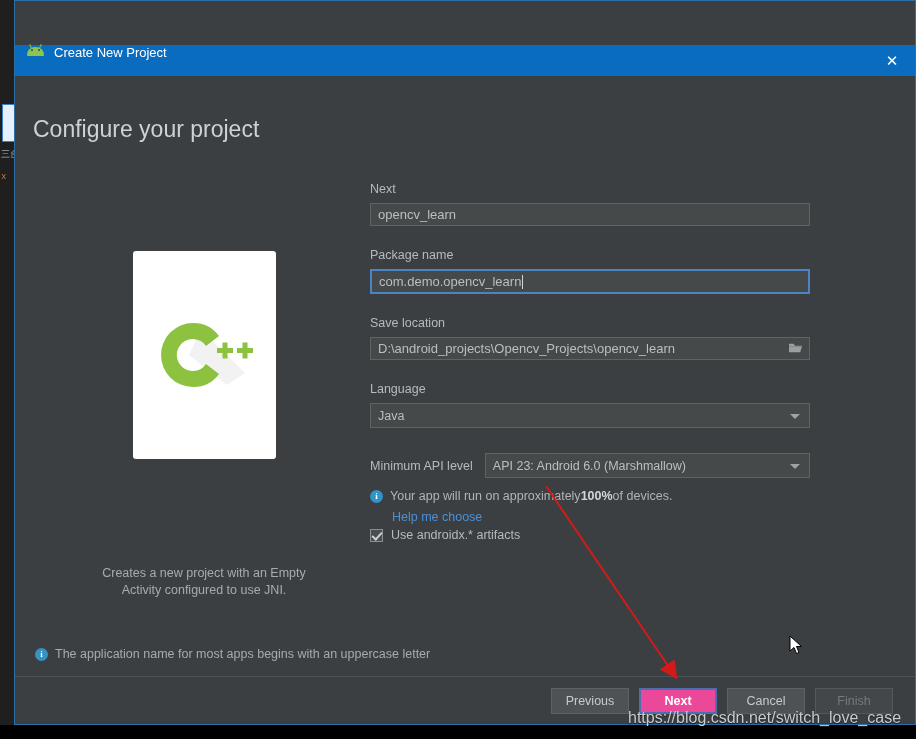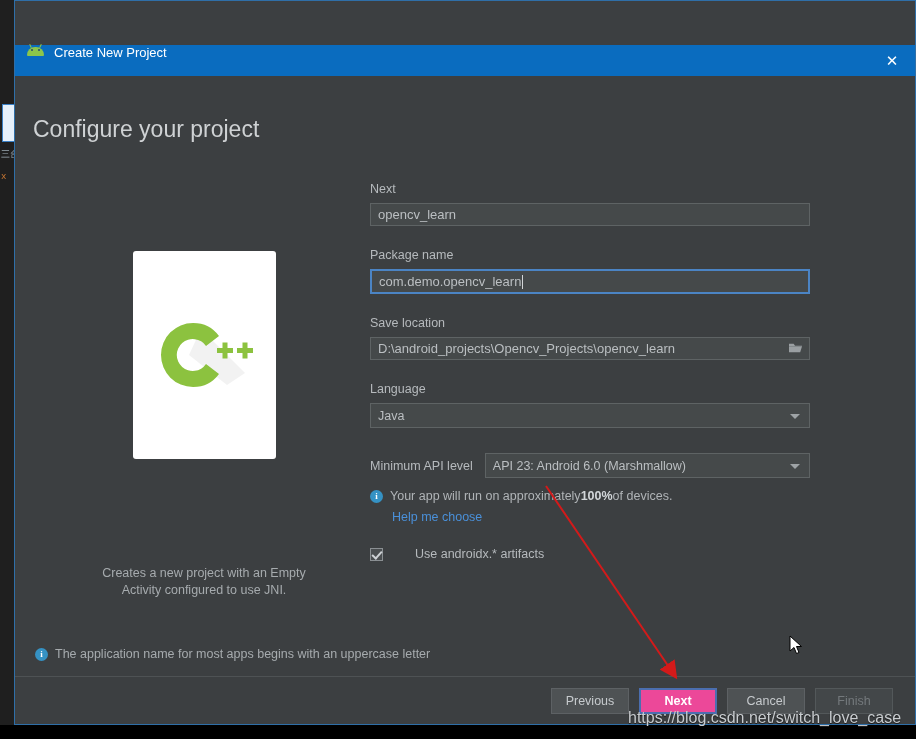--- a/index.html
+++ b/index.html
@@ -214,21 +214,21 @@
     display: flex; align-items: center; justify-content: center;
     margin-right: 7px; flex: 0 0 auto;
     font-family: "Liberation Serif", serif;
   }
   .info-line b { color: #d3d7da; }
   .help-link {
     margin-top: 7px; margin-left: 22px;
     color: #4a90d9; font-size: 12.5px; cursor: pointer;
   }
   .check-row {
-    display: flex; align-items: center; margin-top: 23px; gap: 24px;
+    display: flex; align-items: center; margin-top: 4px;
   }
   .checkbox {
     width: 13px; height: 13px; box-sizing: border-box;
     border: 1px solid #8a8f92; background: #4a4e50;
     margin-right: 8px; position: relative;
   }
   .checkbox::after {
     content: "";
     position: absolute; left: 3px; top: 0px;
     width: 4px; height: 8px;

